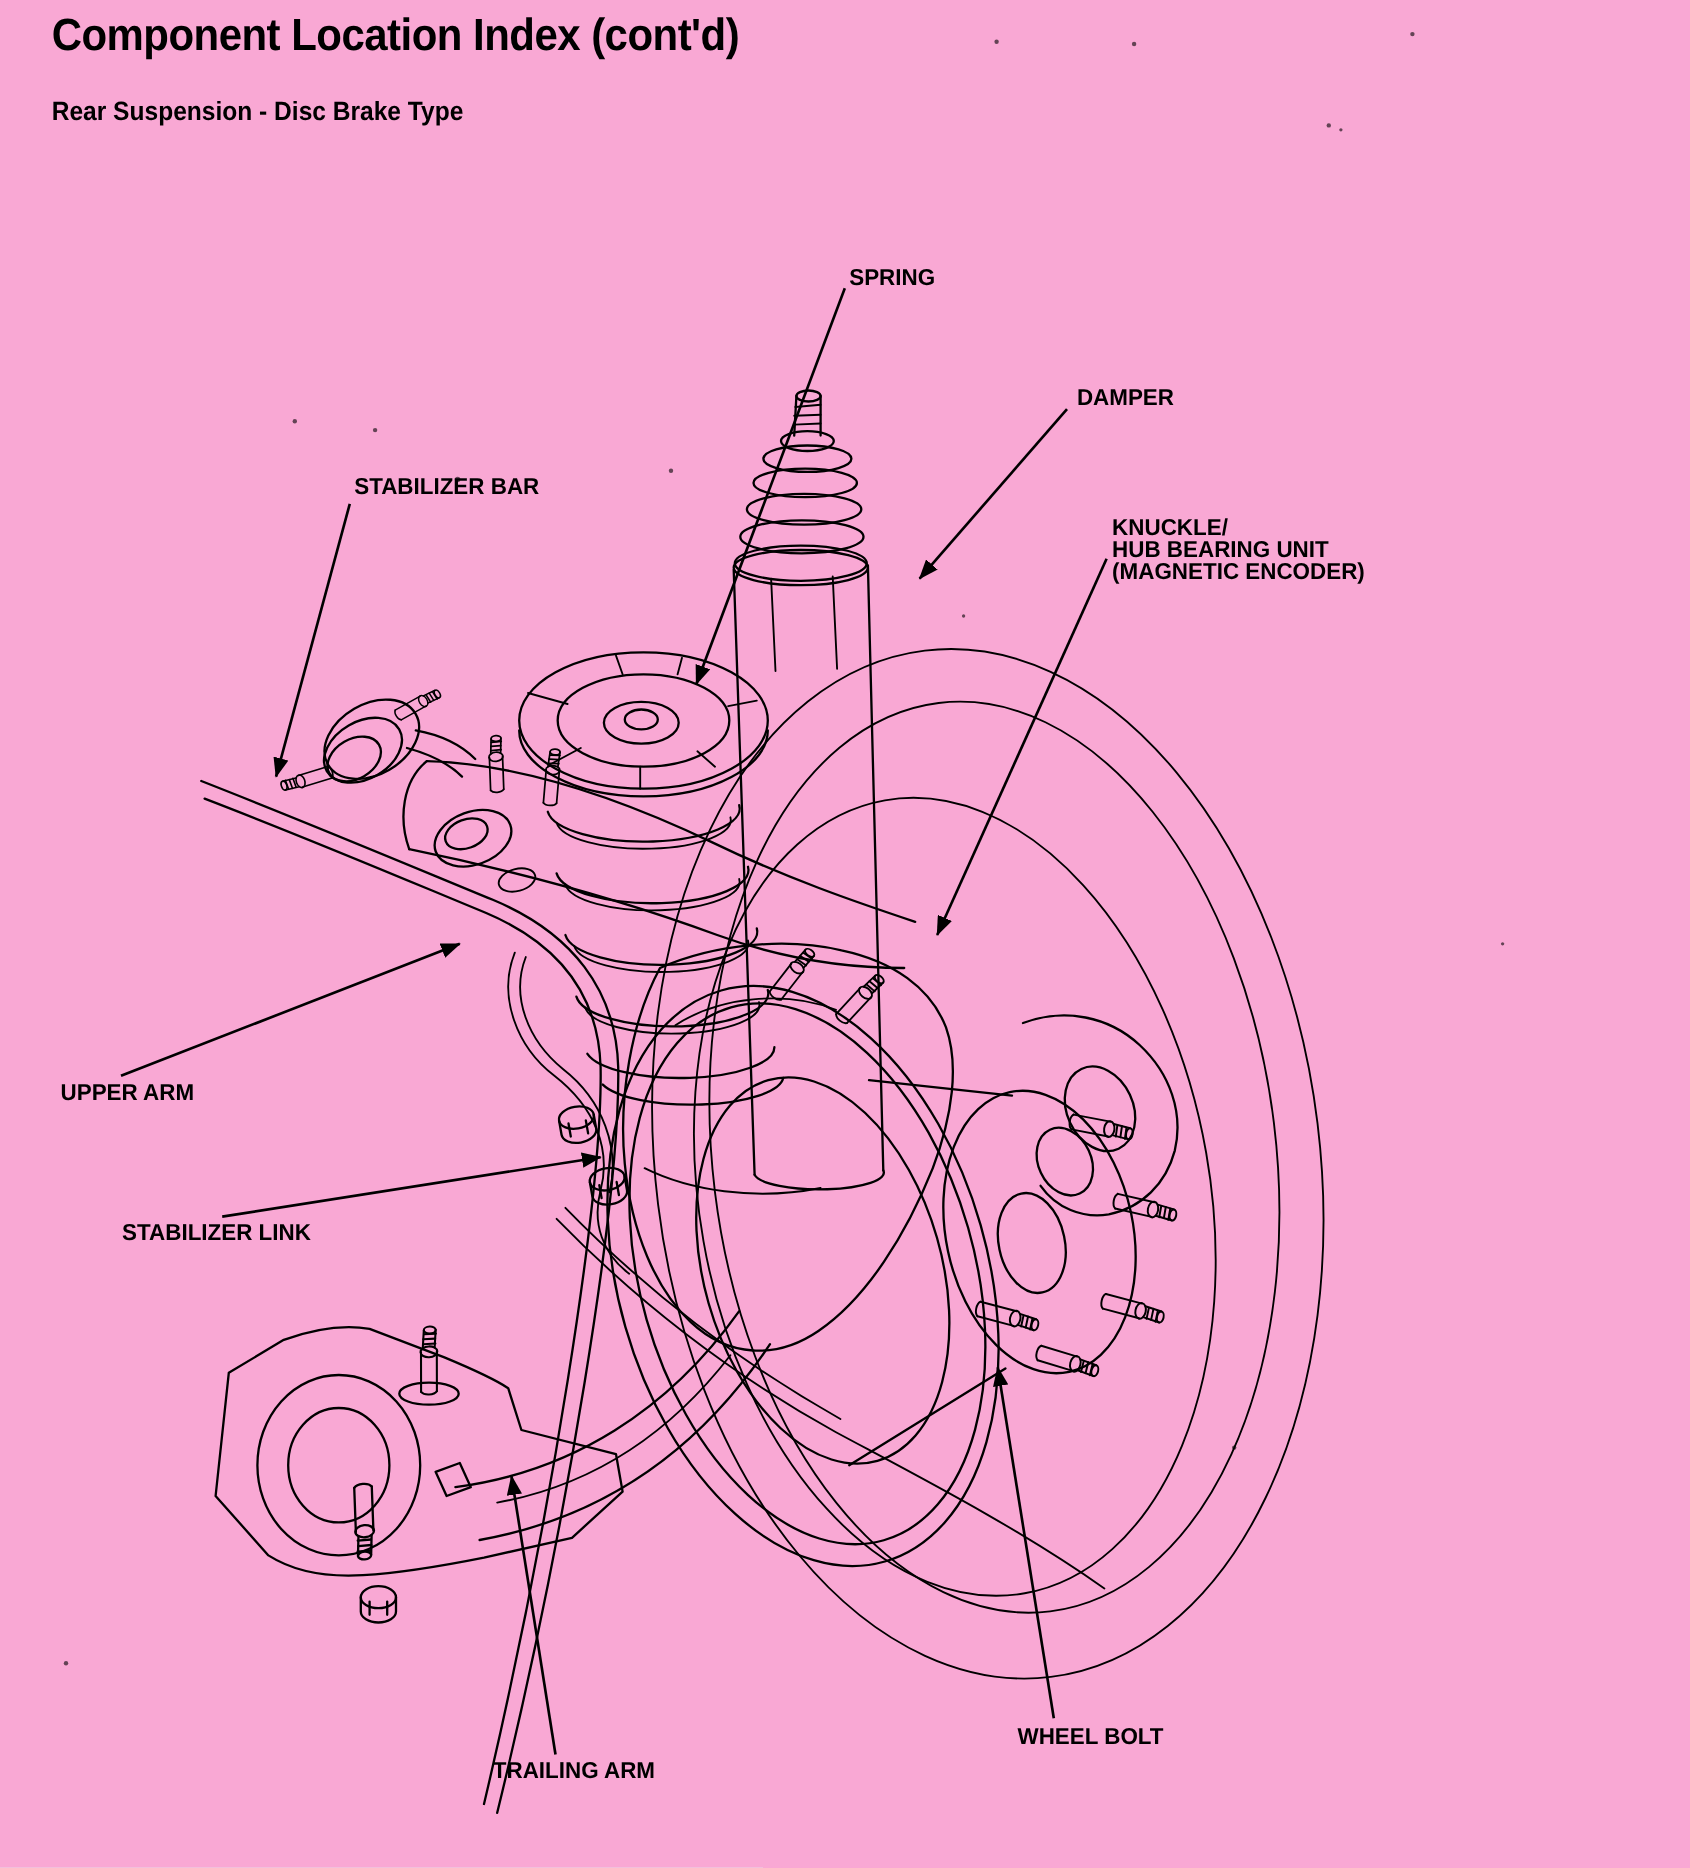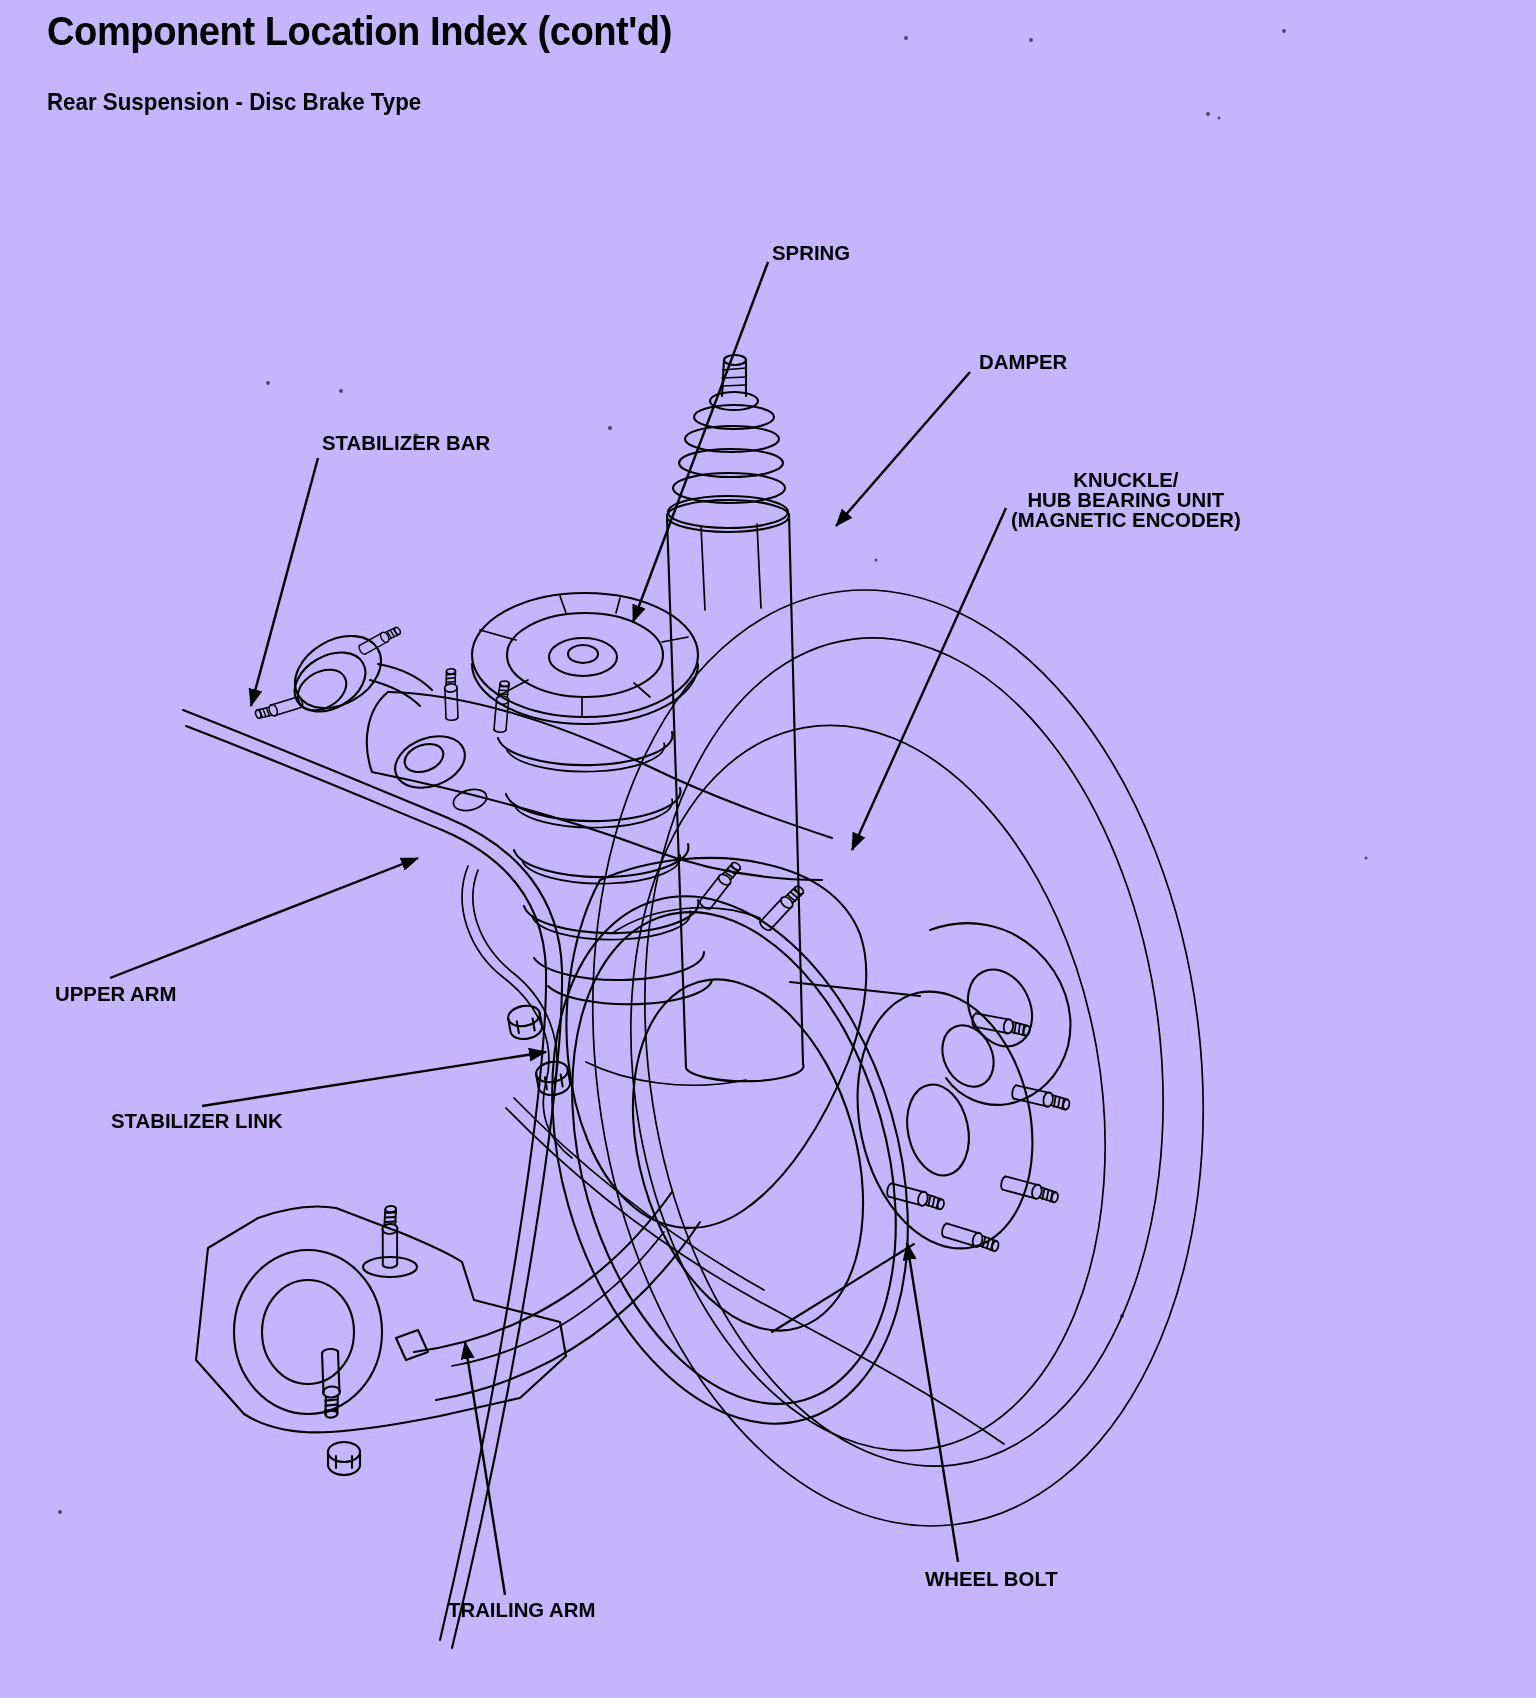--- a/index.html
+++ b/index.html
@@ -1,22 +1,22 @@
 <!DOCTYPE html>
 <html><head>
 <meta charset="utf-8">
 <style>
   html,body{margin:0;padding:0;background:#e8e8e8;}
-  .page{position:relative;width:1536px;height:1698px;background:#c4b5fd;overflow:hidden;
+  .page{position:relative;width:1536px;height:1698px;background:#f9a8d4;overflow:hidden;
         font-family:"Liberation Sans",sans-serif;color:#000;}
   .page-title{position:absolute;left:47px;top:8px;font-size:41px;font-weight:700;
               letter-spacing:-0.5px;transform:scaleX(.93);transform-origin:0 0;white-space:nowrap;}
   .page-subtitle{position:absolute;left:47px;top:88px;font-size:24px;font-weight:700;
               transform:scaleX(.93);transform-origin:0 0;white-space:nowrap;}
-  .diagram{position:absolute;left:0;top:0;width:1536px;height:1698px;text-align:center;}
+  .diagram{position:absolute;left:0;top:0;width:1536px;height:1698px;}
   .diagram svg{position:absolute;left:0;top:0;}
   .part-label{position:absolute;font-size:21px;font-weight:700;line-height:20px;
               letter-spacing:0px;white-space:pre-line;transform:scaleX(.97);transform-origin:0 0;}
   .lbl-spring{left:772px;top:243px;}
   .lbl-damper{left:979px;top:352px;}
   .lbl-knuckle{left:1011px;top:470px;}
   .lbl-stab-bar{left:322px;top:433px;}
   .lbl-upper-arm{left:55px;top:984px;}
   .lbl-stab-link{left:111px;top:1111px;}
   .lbl-trailing-arm{left:448px;top:1600px;}

